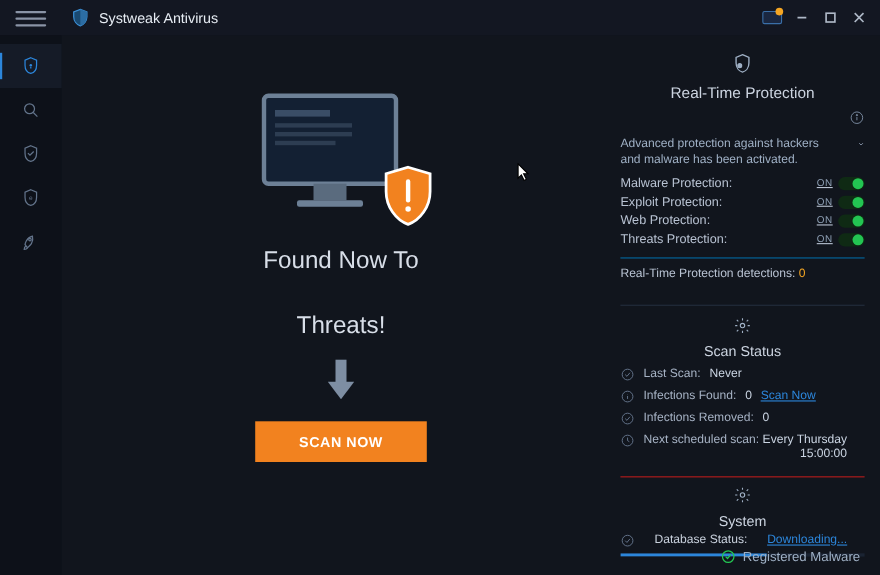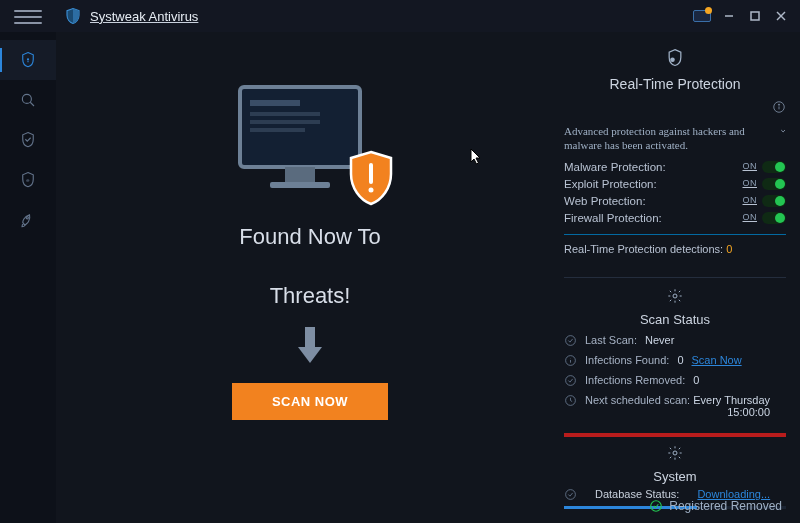--- a/index.html
+++ b/index.html
@@ -1,17 +1,17 @@
 <!DOCTYPE html>
 <html><head>
 <meta charset="utf-8">
 <style>
 *{box-sizing:border-box;margin:0;padding:0;}
 body{width:800px;height:523px;background:#11151d;font-family:"Segoe UI",Arial,sans-serif;color:#c8d0dc;font-size:12px;overflow:hidden;position:relative;}
-.titlebar{height:32px;display:flex;align-items:center;padding:0 8px;background:#131722;text-decoration:underline;}
+.titlebar{height:32px;display:flex;align-items:center;padding:0 8px;background:#131722;}
 .logo-wrap{display:flex;align-items:center;gap:8px;margin-left:56px;}
 .logo-svg{width:18px;height:18px;}
 .app-title{color:#e6ecf3;font-size:13px;font-weight:500;}
 .win-controls{margin-left:auto;display:flex;align-items:center;gap:4px;}
 .notif{position:relative;width:24px;height:20px;display:flex;align-items:center;justify-content:center;}
 .notif .card{width:18px;height:12px;background:#1a2740;border:1px solid #3a6fa8;border-radius:2px;}
 .notif .dot{position:absolute;top:1px;right:2px;width:7px;height:7px;background:#f5a623;border-radius:50%;}
 .win-btn{width:22px;height:22px;display:flex;align-items:center;justify-content:center;color:#aeb8c7;cursor:pointer;}
 .win-btn svg{stroke:#aeb8c7;}
 .ham{position:absolute;top:5px;left:14px;width:28px;height:24px;display:flex;flex-direction:column;justify-content:center;gap:4px;cursor:pointer;}
@@ -29,38 +29,38 @@
 .monitor{position:absolute;top:0;left:0;}
 .shield-ov{position:absolute;right:-5px;bottom:6px;}
 .headline{color:#d8dee8;font-size:22px;font-weight:400;text-align:center;line-height:1.35;margin-top:10px;}
 .arrow-down{margin-top:14px;}
 .scan-btn{margin-top:18px;background:#f2821f;color:#fff;border:none;padding:11px 40px;font-size:13px;font-weight:600;letter-spacing:.5px;cursor:pointer;}
 .right{width:236px;padding:16px 14px 8px 0;display:flex;flex-direction:column;}
 .panel-sec{padding-bottom:10px;}
 .sec-h{display:flex;align-items:center;gap:8px;color:#ccd4e0;flex-direction:column;}
 .sec-h .ttl{font-size:14px;}
 .sec-h .info-right{margin-left:auto;}
-.adv-row{display:flex;align-items:flex-start;gap:24px;color:#9fb0c5;font-size:11px;line-height:1.3;margin:10px 0 8px 0;font-family:Liberation Serif, serif;}
+.adv-row{display:flex;align-items:flex-start;gap:24px;color:#9fb0c5;font-size:11px;line-height:1.3;margin:10px 0 8px 0;}
 .adv-row .chev{margin-left:auto;margin-top:2px;}
 .prot-row{display:flex;align-items:center;justify-content:space-between;margin:5px 0;font-size:11.5px;color:#b8c2d2;}
 .toggle-wrap{display:flex;align-items:flex-start;gap:5px;text-decoration:underline;}
 .toggle-on{font-size:9px;color:#8fa0b5;letter-spacing:.5px;}
 .tog{width:24px;height:12px;background:#0f2a14;border-radius:7px;position:relative;cursor:pointer;}
 .tog::after{content:"";position:absolute;right:1px;top:1px;width:10px;height:10px;background:#23c552;border-radius:50%;}
 .detect-row{font-size:11px;color:#b8c2d2;margin-top:10px;padding-top:8px;border-top:1px solid #0369a1;}
 .detect-row .cnt{color:#f5a623;}
 .scan-status{margin-top:12px;padding-top:10px;border-top:1px solid #242d3d;}
 .ss-row{display:flex;align-items:center;gap:8px;font-size:11px;color:#a6b2c4;margin:7px 0;}
 .ss-row svg{stroke:#6b7c94;flex-shrink:0;}
 .ss-row .val{color:#cbd5e3;}
 .ss-row a{color:#2c86db;text-decoration:underline;cursor:pointer;}
 .ss-sched{align-items:flex-start;}
 .ss-sched .val{color:#cbd5e3;}
 .ss-sched .time{display:block;margin-left:0;color:#cbd5e3;text-align:right;}
-.sys-sec{margin-top:8px;padding-top:8px;border-top:4px solid #b91c1c;}
+.sys-sec{margin-top:8px;padding-top:8px;border-top:1px solid #b91c1c;}
 .db-row{display:flex;align-items:center;gap:18px;font-size:11px;margin-top:4px;}
 .db-row a{color:#2c86db;text-decoration:underline;cursor:pointer;}
 .progress{height:3px;background:#1a2332;margin-top:5px;position:relative;overflow:hidden;}
 .progress div{height:100%;width:60%;background:#2c86db;}
 .footer{position:absolute;bottom:10px;right:18px;display:flex;align-items:center;gap:6px;color:#9fb0c5;font-size:12px;}
 .footer svg{stroke:#23c552;}
 .cursor{position:absolute;left:470px;top:148px;width:13px;height:18px;}
 </style>
 </head>
 <body>
@@ -204,21 +204,21 @@
             </div>
         </div>
         <div class="prot-row">
           <span>Web Protection:</span>
           <div class="toggle-wrap">
               <span class="toggle-on">ON</span>
               <div class="tog"></div>
             </div>
         </div>
         <div class="prot-row">
-          <span>Firewall Protection:</span>
+          <span>Threats Protection:</span>
           <div class="toggle-wrap">
               <span class="toggle-on">ON</span>
               <div class="tog"></div>
             </div>
         </div>
         <div class="detect-row">
           <span>Real-Time Protection detections:</span>
           <span class="cnt">0</span>
         </div>
       </div>
@@ -292,18 +292,18 @@
       </div>
     </div>
   </div>
 </div>
 
 <div class="footer">
   <svg width="14" height="14" viewBox="0 0 24 24" fill="none" stroke-width="2">
       <circle cx="12" cy="12" r="9"></circle>
       <path d="M8 12l3 3 5-6"></path>
     </svg>
-  <span>Registered Removed</span>
+  <span>Registered Malware</span>
 </div>
 
 <svg class="cursor" viewBox="0 0 13 18">
     <path d="M1 1 L1 14 L4 11 L6.5 16 L8.5 15 L6 10 L10 10 Z" fill="#fff" stroke="#000" stroke-width="1"></path>
   </svg>
 
 </body></html>

